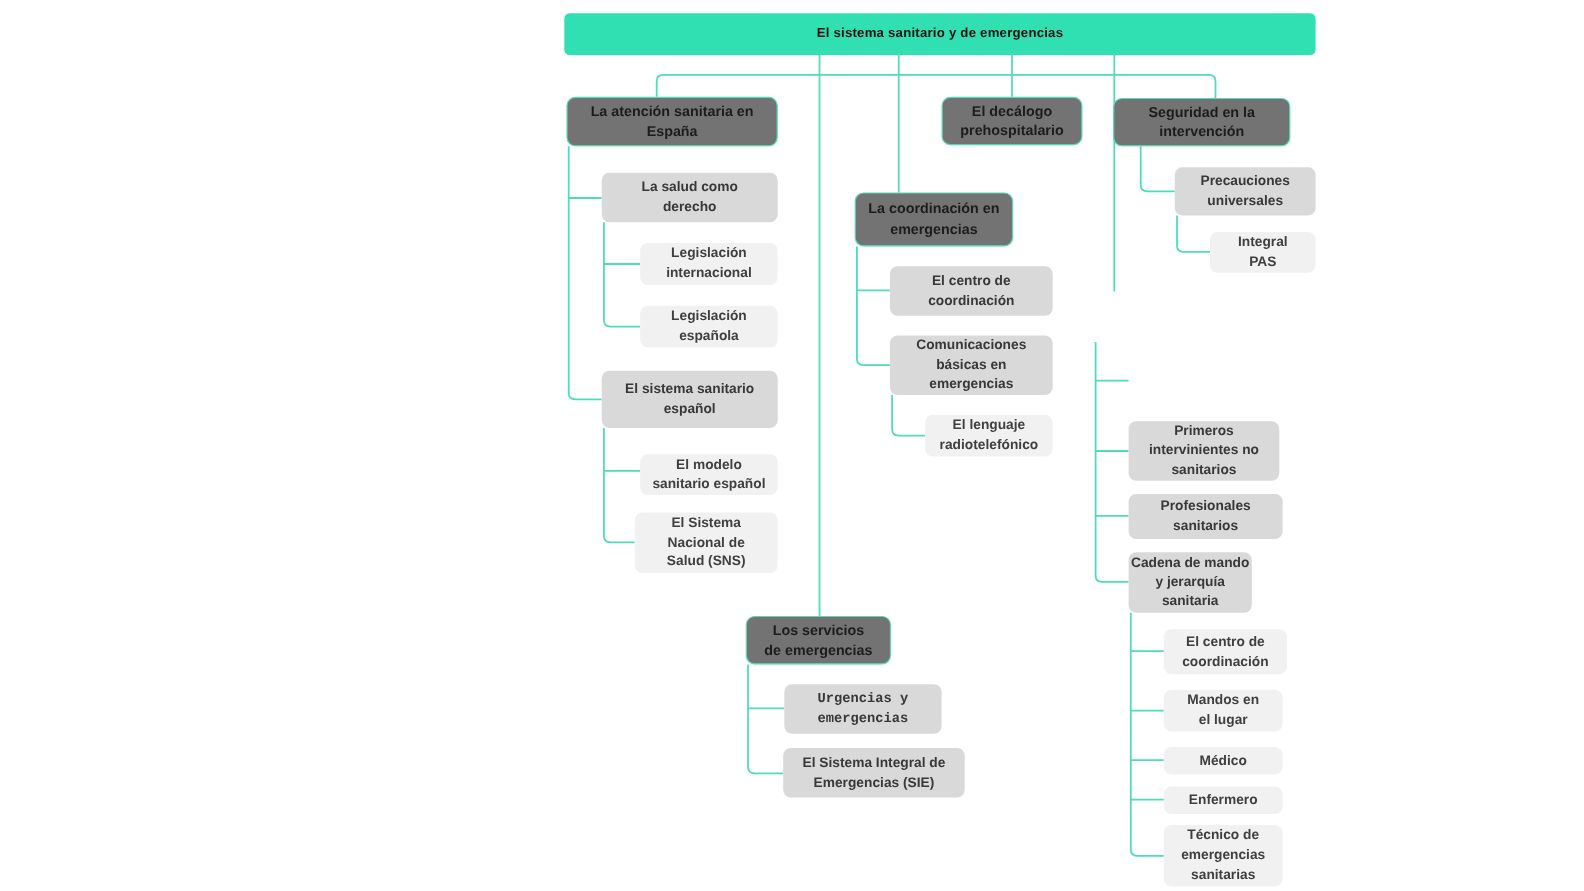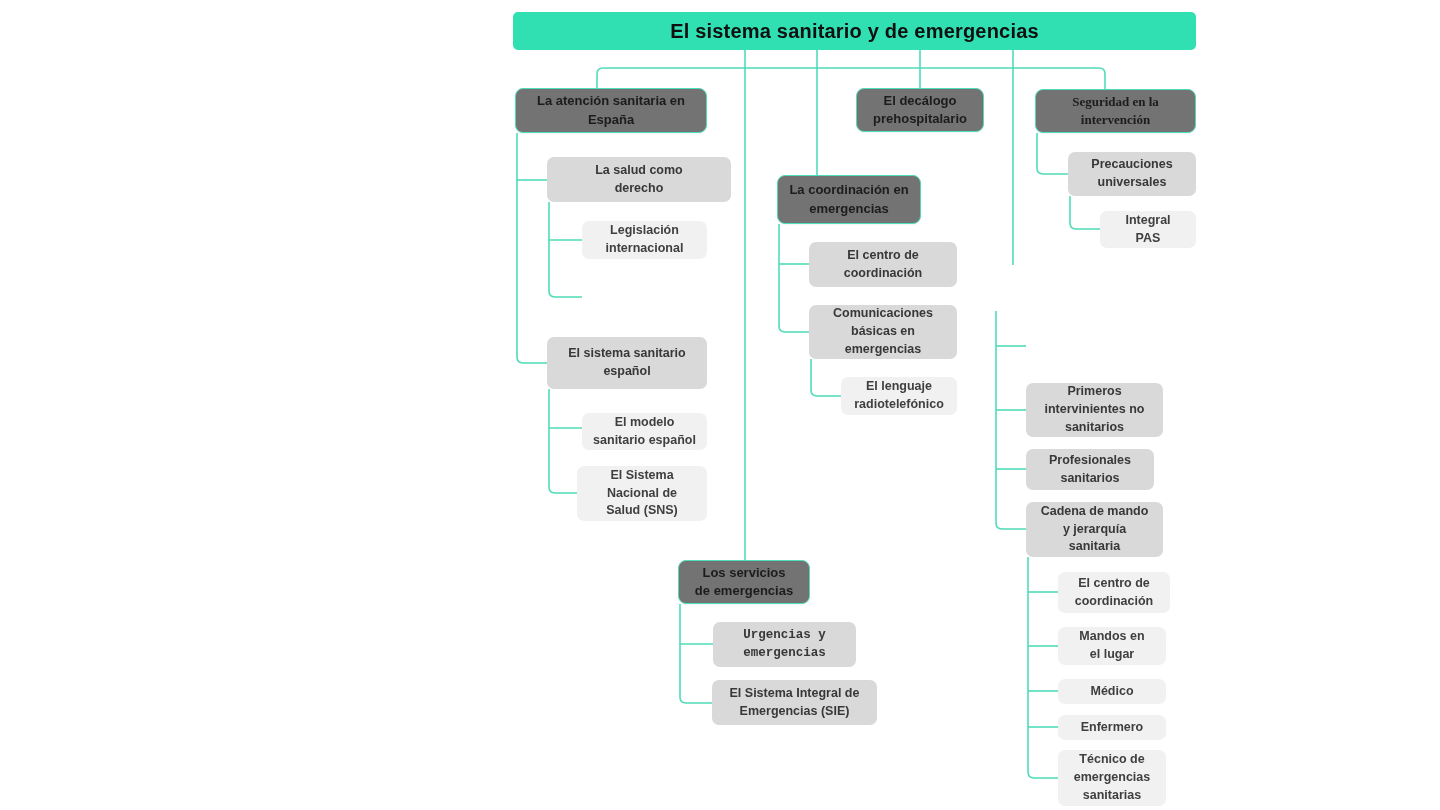--- a/index.html
+++ b/index.html
@@ -9,21 +9,21 @@
     --accent:#30e0b2; --line:#4fdcb8; --l2:#d9d9d9; --l3:#f1f1f1;
   }
   svg.wires{position:absolute;left:0;top:0;z-index:1;}
   svg.wires path{fill:none;stroke:var(--line);stroke-width:1.6;}
   .node{
     position:absolute;z-index:2;display:flex;align-items:center;justify-content:center;
     text-align:center;box-sizing:border-box;line-height:1.42;color:#3b3b3b;
   }
   .node span{display:block;}
   .node-root{
-    background:var(--accent);border-radius:5px;font-weight:bold;font-size:20px;color:#101010;
+    background:var(--accent);border-radius:5px;font-weight:bold;font-size:12px;color:#101010;
     letter-spacing:.2px;
   }
   .node-branch{
     background:#737373;border:1.6px solid var(--line);border-radius:8px;
     font-weight:bold;font-size:13px;color:#1c1c1c;box-shadow:0 1px 2px rgba(0,0,0,.05);
   }
   .node-l2{
     background:var(--l2);border-radius:7px;font-weight:600;font-size:12.5px;color:#383838;
   }
   .node-l3{
@@ -72,41 +72,44 @@
     <path d="M680 644 L713 644"></path>
   </svg>
 
   <div class="node node-root" style="left:513px;top:12px;width:683px;height:38px;">
     <span>El sistema sanitario y de emergencias</span>
   </div>
 
   <div class="node node-branch" style="left:515px;top:88px;width:192px;height:45px;">
     <span>La atención sanitaria en España</span>
   </div>
-  <div class="node node-l2" style="left:547px;top:157px;width:184px;height:45px;">
+  <div class="node node-l2" style="left:547px;top:157px;width:160px;height:45px;">
     <span style="max-width:95px;">La salud como derecho</span>
   </div>
   <div class="node node-l3" style="left:582px;top:221px;width:125px;height:38px;">
     <span>Legislación internacional</span>
+  </div>
+  <div class="node node-l3" style="left:582px;top:278px;width:125px;height:38px;">
+    <span style="max-width:85px;">Legislación española</span>
   </div>
   <div class="node node-l2" style="left:547px;top:337px;width:160px;height:52px;">
     <span style="max-width:135px;">El sistema sanitario español</span>
   </div>
   <div class="node node-l3" style="left:582px;top:413px;width:125px;height:37px;">
     <span style="max-width:110px;">El modelo sanitario español</span>
   </div>
   <div class="node node-l3" style="left:577px;top:466px;width:130px;height:55px;">
     <span style="max-width:85px;">El Sistema Nacional de Salud (SNS)</span>
   </div>
 
   <div class="node node-branch" style="left:856px;top:88px;width:128px;height:44px;">
     <span>El decálogo prehospitalario</span>
   </div>
 
-  <div class="node node-branch" style="left:1035px;top:89px;width:161px;height:44px;font-family:Liberation Serif, serif;">
+  <div class="node node-branch" style="left:1012px;top:89px;width:161px;height:44px;">
     <span style="max-width:115px;">Seguridad en la intervención</span>
   </div>
   <div class="node node-l2" style="left:1068px;top:152px;width:128px;height:44px;">
     <span>Precauciones universales</span>
   </div>
   <div class="node node-l3" style="left:1100px;top:211px;width:96px;height:37px;">
     <span style="max-width:60px;">Integral PAS</span>
   </div>
 
   <div class="node node-branch" style="left:777px;top:175px;width:144px;height:49px;">
@@ -118,24 +121,24 @@
   <div class="node node-l2" style="left:809px;top:305px;width:148px;height:54px;">
     <span style="max-width:112px;">Comunicaciones básicas en emergencias</span>
   </div>
   <div class="node node-l3" style="left:841px;top:377px;width:116px;height:38px;">
     <span style="max-width:100px;">El lenguaje radiotelefónico</span>
   </div>
 
   <div class="node node-l2" style="left:1026px;top:383px;width:137px;height:54px;">
     <span style="max-width:112px;">Primeros intervinientes no sanitarios</span>
   </div>
-  <div class="node node-l2" style="left:1026px;top:449px;width:128px;height:41px;">
+  <div class="node node-l2" style="left:1026px;top:449px;width:140px;height:41px;">
     <span style="max-width:100px;">Profesionales sanitarios</span>
   </div>
-  <div class="node node-l2" style="left:1026px;top:502px;width:137px;height:55px;">
+  <div class="node node-l2" style="left:1026px;top:502px;width:112px;height:55px;">
     <span style="max-width:118px;">Cadena de mando y jerarquía sanitaria</span>
   </div>
   <div class="node node-l3" style="left:1058px;top:572px;width:112px;height:41px;">
     <span style="max-width:85px;">El centro de coordinación</span>
   </div>
   <div class="node node-l3" style="left:1058px;top:627px;width:108px;height:38px;">
     <span style="max-width:75px;">Mandos en el lugar</span>
   </div>
   <div class="node node-l3" style="left:1058px;top:679px;width:108px;height:25px;">
     <span>Médico</span>

